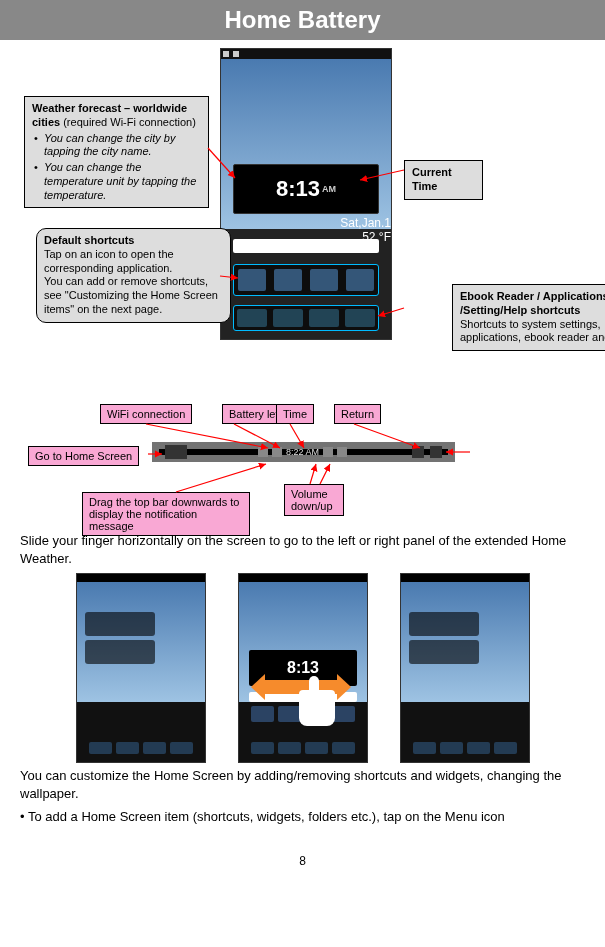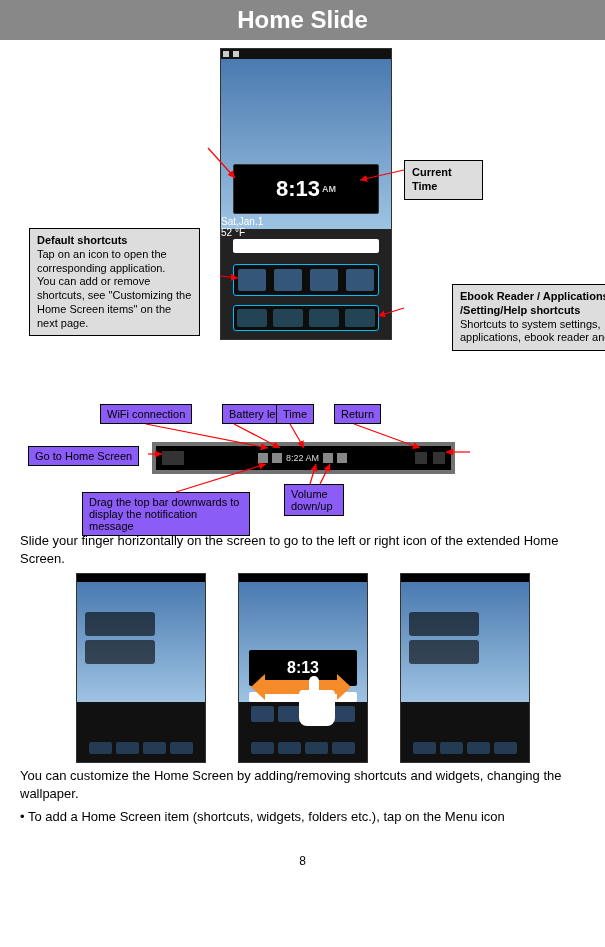--- a/index.html
+++ b/index.html
@@ -6,47 +6,47 @@
   body { font-family: Arial, sans-serif; font-size: 12px; color: #000; background: #fff; width: 605px; }
   .page { position: relative; width: 605px; padding: 0 20px 20px 20px; }
   .title-bar { background: #888; color: #fff; font-size: 24px; font-weight: bold; text-align: center; padding: 6px 0; margin: 0 -20px 8px -20px; }
   .upper { position: relative; height: 340px; }
   .main-screenshot { position: absolute; left: 200px; top: 0; width: 172px; height: 292px; border: 1px solid #333; background: #222; }
   .ms-status { height: 10px; background: #111; display:flex; align-items:center; gap:4px; padding:0 2px; }
   .ms-status span { width:6px; height:6px; background:#ccc; }
   .ms-sky { height: 170px; background: linear-gradient(#4a7ab0,#9ec3e3); position:relative; }
   .ms-clock { position:absolute; top:105px; left:12px; right:12px; height:50px; background:#000; border:1px solid #333; border-radius:2px; color:#fff; display:flex; align-items:center; justify-content:center; font-size:22px; font-weight:bold; }
   .ms-clock small { font-size:9px; margin-left:2px; color:#ccc; }
-  .ms-date { position:absolute; top:157px; left:0; right:0; text-align:left; font-size:10px; color:#fff; }
+  .ms-date { position:absolute; top:157px; left:0; right:0; text-align:right; font-size:12px; color:#fff; }
   .ms-search { position:absolute; top:190px; left:12px; right:12px; height:14px; background:#fff; border-radius:2px; }
   .ms-shortcuts { position:absolute; top:215px; left:12px; right:12px; height:32px; background:rgba(0,0,0,0.6); border:1px solid #0bf; border-radius:3px; display:flex; }
   .ms-shortcuts span { flex:1; margin:4px; background:#345678; border-radius:2px; }
   .ms-bottom { position:absolute; top:256px; left:12px; right:12px; height:26px; background:rgba(0,0,0,0.6); border:1px solid #0bf; border-radius:3px; display:flex; }
   .ms-bottom span { flex:1; margin:3px; background:#245; border-radius:2px; }
 
   .callout { position:absolute; background:#ddd; border:1px solid #000; padding:5px 7px; font-size:11px; line-height:1.25; }
   .callout .bold { font-weight:bold; }
   .co-weather { left:4px; top:48px; width:185px; }
-  .co-shortcuts { left:9px; top:180px; width:171px; }
+  .co-shortcuts { left:16px; top:180px; width:195px;border-radius:10px; }
   .co-time { left:384px; top:112px; width:79px; font-weight:bold; }
   .co-ebook { left:384px; top:236px; width:200px;margin-left:48px; }
 
   .red { stroke:#f00; stroke-width:1.2; fill:none; }
   svg.overlay { position:absolute; left:0; top:0; pointer-events:none; }
 
   .status-section { position:relative; height:140px; margin-top:4px; }
-  .status-bar { position:absolute; left:132px; top:50px; width:303px; height:32px; background:#000; border:4px solid #737373; display:flex; align-items:center; }
+  .status-bar { position:absolute; left:132px; top:50px; width:303px; height:20px; background:#000; border:7px solid #737373; display:flex; align-items:center; }
   .sb-home { width:22px; height:14px; background:#333; margin:0 6px; }
   .sb-center { flex:1; display:flex; justify-content:center; align-items:center; gap:4px; }
   .sb-center .ic { width:10px; height:10px; background:#888; }
   .sb-center .tm { color:#ddd; font-size:9px; }
   .sb-right { display:flex; gap:6px; margin-right:6px; }
   .sb-right .ic { width:12px; height:12px; background:#333; }
 
-  .label-box { position:absolute; border:1px solid #000; background:#8b5cf6; padding:3px 6px; font-size:11px; }
+  .label-box { position:absolute; border:1px solid #000; background:#f9a8d4; padding:3px 6px; font-size:11px; }
   .lb-wifi { left:80px; top:12px; }
   .lb-batt { left:184px; top:12px;margin-left:18px; }
   .lb-time { left:256px; top:12px; }
   .lb-return { left:314px; top:12px; }
   .lb-gohome { left:8px; top:54px; }
   .lb-menu { left:450px; top:44px; width:90px; }
   .lb-drag { left:62px; top:100px; width:168px; }
   .lb-vol { left:264px; top:92px; width:60px; }
 
   .section-heading { font-size:15px; font-weight:bold; margin:8px 0 3px 0; }
@@ -76,21 +76,21 @@
 
   .page-num { text-align:center; font-size:12px; margin-top:28px; }
   ul.bullets { list-style:none; padding-left:2px; }
   ul.bullets li { position:relative; padding-left:10px; font-style:italic; margin-top:2px; }
   ul.bullets li:before { content:"•"; position:absolute; left:0; font-style:normal; }
 </style>
 </head>
 <body>
 
 <div class="page">
-  <div class="title-bar">Home Slide</div>
+  <div class="title-bar">Home Battery</div>
 
   <div class="upper">
 
     <div class="main-screenshot">
       <div class="ms-status">
           <span></span>
           <span></span>
         </div>
       <div class="ms-sky">
         <div class="ms-clock">
@@ -108,20 +108,27 @@
           <span></span>
         </div>
       <div class="ms-bottom">
           <span></span>
           <span></span>
           <span></span>
           <span></span>
         </div>
     </div>
 
+    <div class="callout co-weather">
+      <span class="bold">Weather forecast – worldwide cities</span><span> (required Wi-Fi connection)</span>
+      <ul class="bullets">
+        <li>You can change the city by tapping the city name.</li>
+        <li>You can change the temperature unit by tapping the temperature.</li>
+      </ul>
+    </div>
 
     <div class="callout co-shortcuts">
       <span class="bold">Default shortcuts</span><br>
       <span style="white-space:pre-line;">Tap on an icon to open the corresponding application.
 You can add or remove shortcuts, see "Customizing the Home Screen items" on the next page.</span>
     </div>
 
     <div class="callout co-time">Current Time</div>
 
     <div class="callout co-ebook">
@@ -177,21 +184,21 @@
       <line class="red" x1="270" y1="32" x2="284" y2="56" marker-end="url(#ah2)"></line>
       <line class="red" x1="334" y1="32" x2="400" y2="56" marker-end="url(#ah2)"></line>
       <line class="red" x1="128" y1="62" x2="142" y2="62" marker-end="url(#ah2)"></line>
       <line class="red" x1="450" y1="60" x2="426" y2="60" marker-end="url(#ah2)"></line>
       <line class="red" x1="156" y1="100" x2="246" y2="72" marker-end="url(#ah2)"></line>
       <line class="red" x1="290" y1="92" x2="296" y2="72" marker-end="url(#ah2)"></line>
       <line class="red" x1="300" y1="92" x2="310" y2="72" marker-end="url(#ah2)"></line>
     </svg>
   </div>
 
-  <div class="body-text">Slide your finger horizontally on the screen to go to the left or right icon of the extended Home Screen.</div>
+  <div class="body-text">Slide your finger horizontally on the screen to go to the left or right panel of the extended Home Weather.</div>
 
   <div class="panels">
     <div class="panel side">
       <div class="pstat"></div>
         <div class="psky">
           <div class="pwidget"></div>
           <div class="pwidget pwidget2"></div>
         </div>
       <div class="pbot">
           <span></span>

